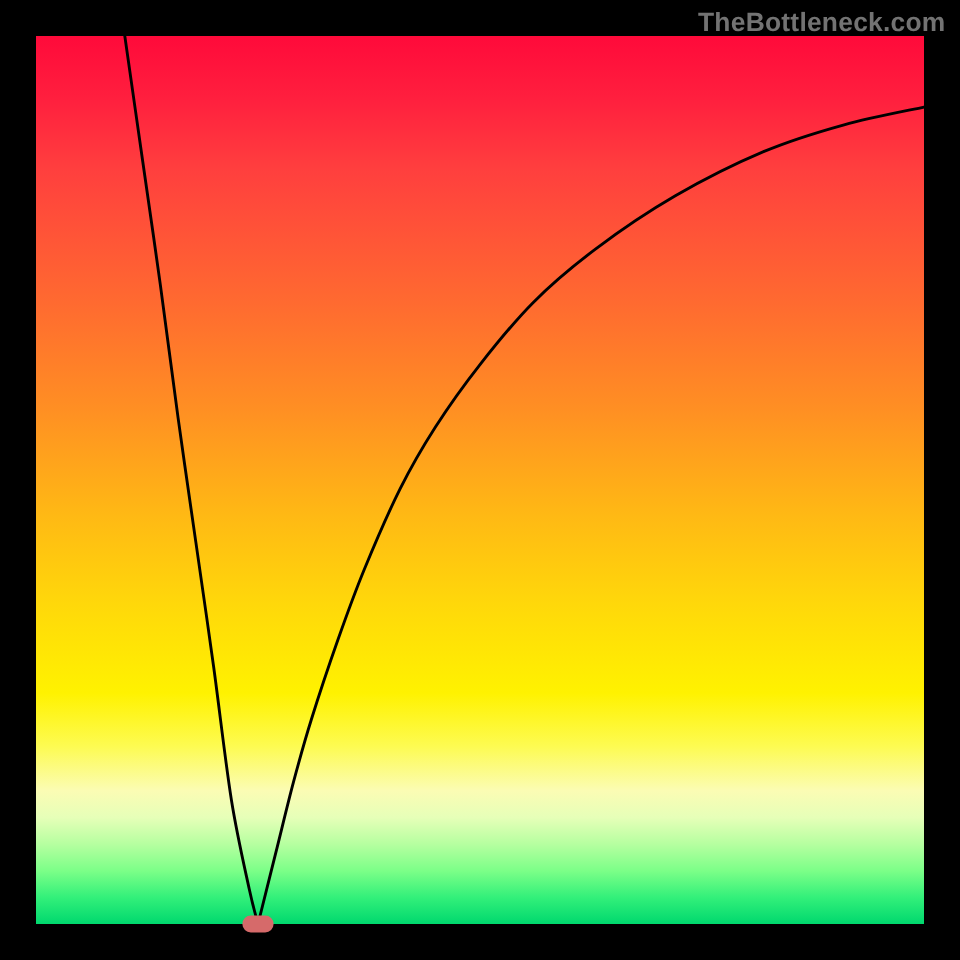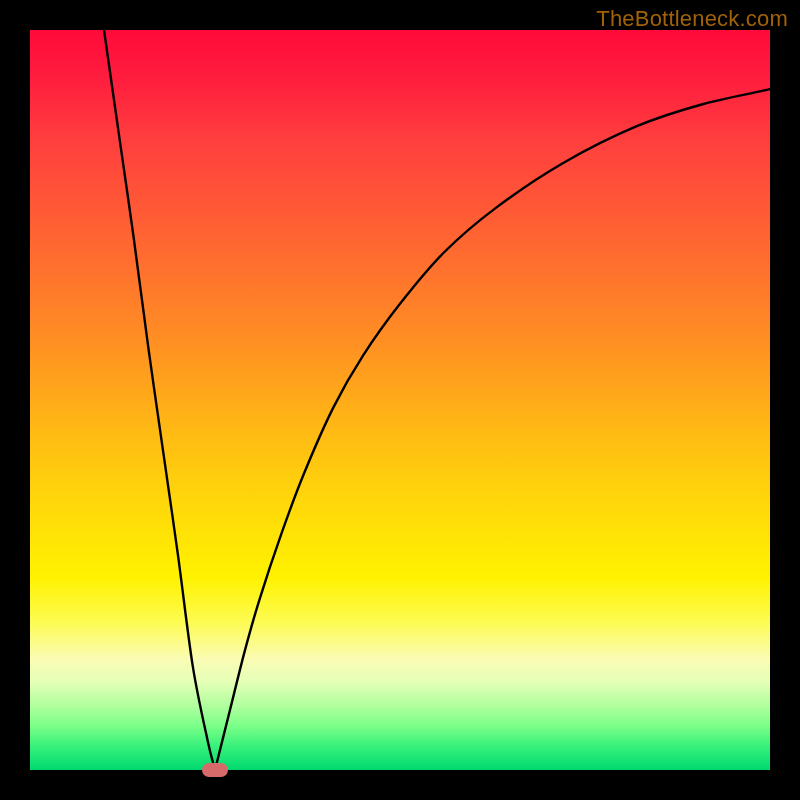--- a/index.html
+++ b/index.html
@@ -40,23 +40,23 @@
       #b6ffa0 91%,
       #7cff88 94%,
       #33f07a 97%,
       #00d86e 100%
     );
   }
   .watermark {
     position: absolute;
     top: 6px;
     right: 12px;
-    color: #a16207;
+    color: #737373;
     font-size: 22px;
-    font-weight: 400;
+    font-weight: 700;
     letter-spacing: 0.2px;
     user-select: none;
   }
   svg.curve {
     position: absolute;
     left: 0;
     top: 0;
     width: 740px;
     height: 740px;
     overflow: visible;

